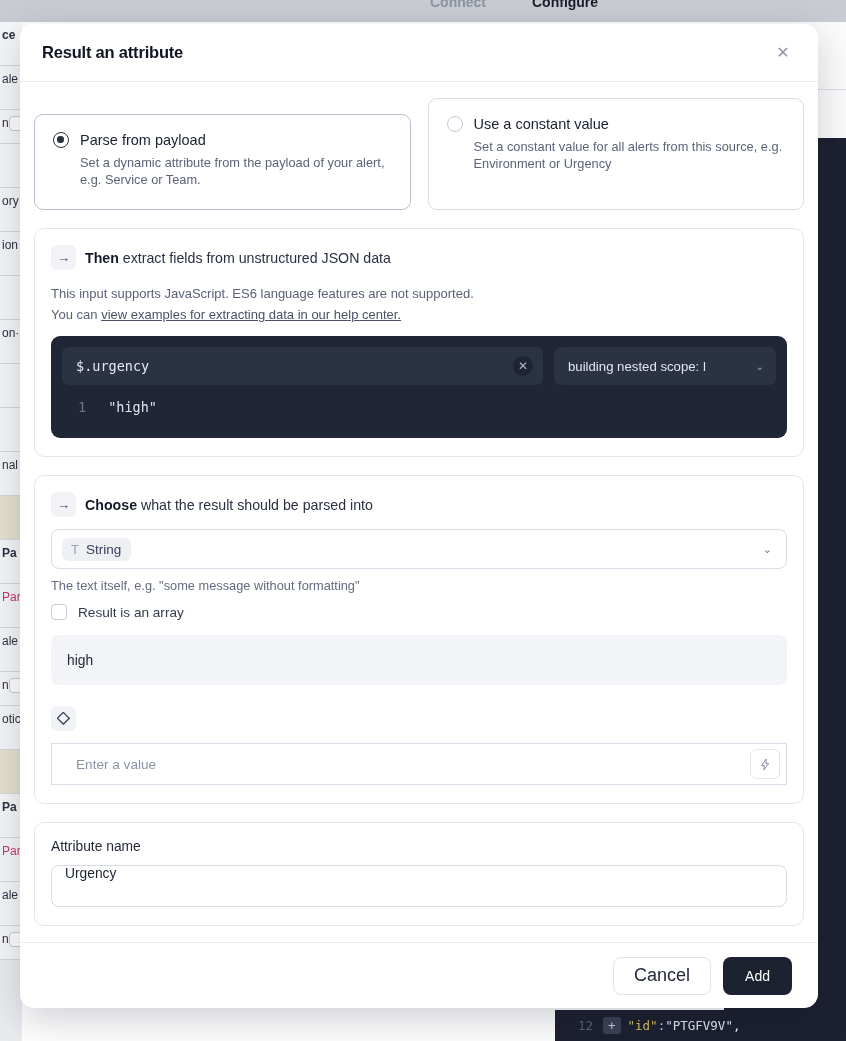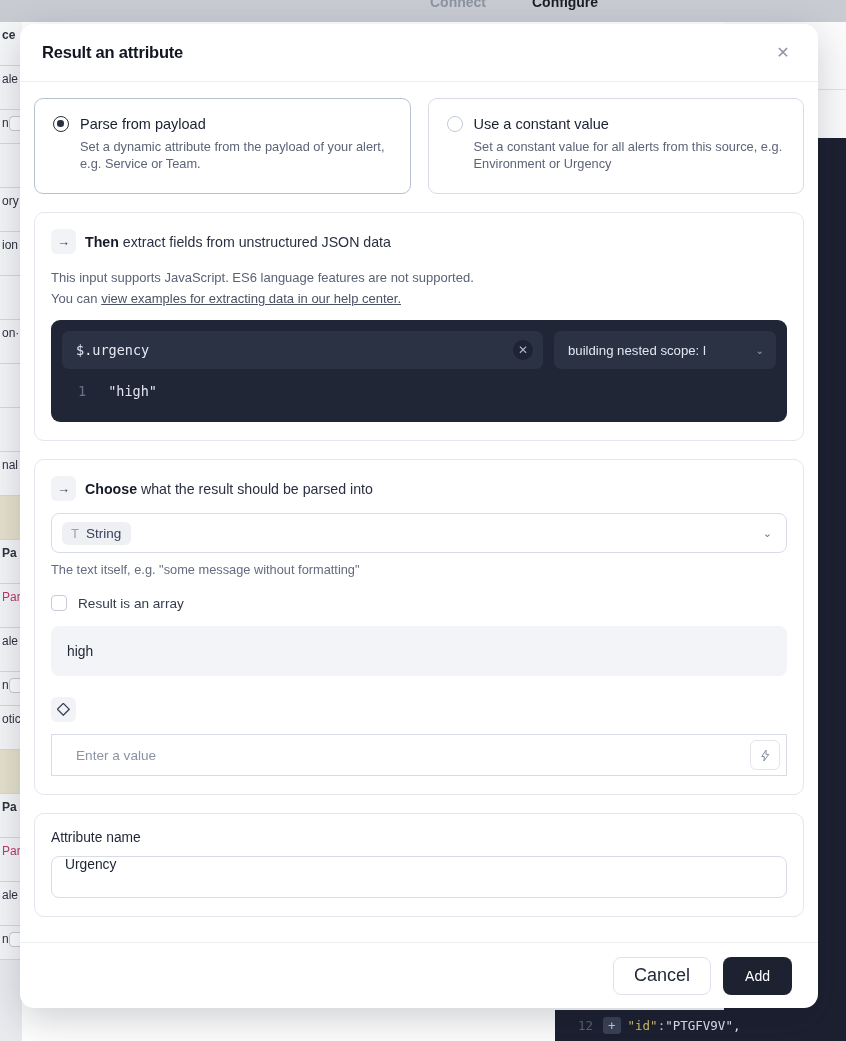--- a/index.html
+++ b/index.html
@@ -124,21 +124,21 @@
   .radio-row { display: flex; gap: 17px; }
   .radio-card {
     flex: 1 1 0;
     border: 1px solid #d8dce6;
     border-radius: 9px;
     padding: 17px 18px 18px 18px;
     cursor: pointer;
     background: #fff;
     min-height: 96px;
   }
-  .radio-card.selected { border-color: #b9c0d0; }
+  .radio-card.selected { border-color: #b9c0d0; margin-top: 16px; }
   .rc-top { display: flex; align-items: center; gap: 11px; }
   .radio-dot {
     width: 16px; height: 16px; border-radius: 50%;
     border: 1.6px solid #2b3040; background: #fff;
     position: relative; flex: 0 0 16px;
   }
   .radio-dot.on::after {
     content: ""; position: absolute; left: 3.2px; top: 3.2px;
     width: 6.4px; height: 6.4px; border-radius: 50%; background: #2b3040;
   }
@@ -243,21 +243,21 @@
   }
   .type-chip .tglyph { color: #9aa1b2; font-size: 13px; }
   .sel-caret { margin-left: auto; color: #6b7competitive; color: #707788; font-size: 11px; }
 
   .sub-note {
     margin-top: 9px;
     font-size: 12.8px; color: #636b7e;
   }
 
   .checkrow {
-    margin-top: 18px;
+    margin-top: 11px;
     display: flex; align-items: center; gap: 11px;
     cursor: pointer;
   }
   .checkbox {
     width: 16px; height: 16px; border-radius: 4px;
     border: 1.5px solid #c5cbd8; background: #fff; flex: 0 0 16px;
   }
   .checkrow span { font-size: 13.6px; color: #343b4d; }
 
   .result-box {

